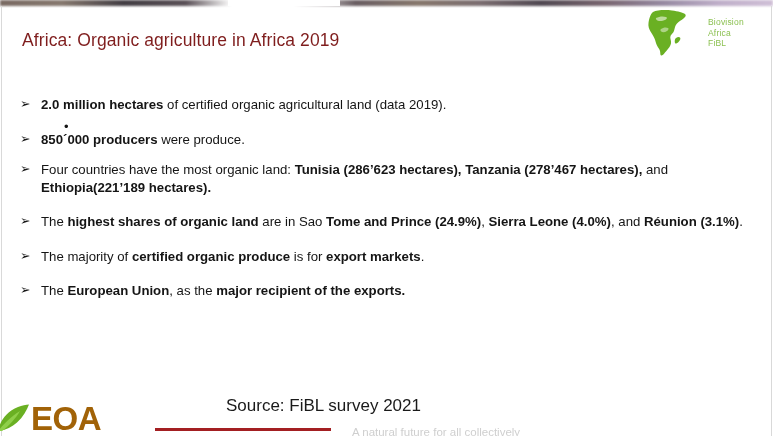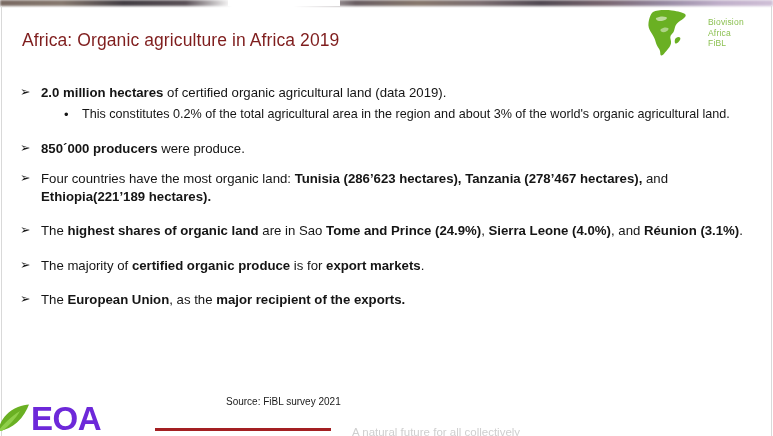--- a/index.html
+++ b/index.html
@@ -99,21 +99,21 @@
     margin-bottom: 13px;
   }
   .bullet > .marker {
     position: absolute;
     left: 0;
     top: -1px;
     font-size: 12.5px;
     color: #151515;
     line-height: 18px;
   }
-  .bullet-text { display: block; }
+  .bullet-text { display: block; margin-top: 12px; }
   .sub-list {
     margin-top: 4px;
     padding-left: 23px;
   }
   .sub-bullet {
     position: relative;
     padding-left: 18px;
     font-size: 12.6px;
     line-height: 17px;
   }
@@ -127,39 +127,39 @@
   b, .b { font-weight: bold; }
 
   
   .bullet.gap-lg { margin-bottom: 17px; }
 
   
   .source {
     position: absolute;
     left: 226px;
     top: 396px;
-    font-size: 10px;
+    font-size: 17px;
     color: #1a1a1a;
   }
 
   
   .eoa-logo {
     position: absolute;
     left: 2px;
     top: 400px;
     width: 120px;
     height: 36px;
     display: flex;
     align-items: center;
   }
   .eoa-leaf { width: 34px; height: 34px; flex: none; margin-left: -6px; }
   .eoa-word {
     font-size: 33px;
     font-weight: bold;
-    color: #6d28d9;
+    color: #a16207;
     letter-spacing: -0.5px;
     line-height: 33px;
     margin-left: 1px;
   }
   .red-rule {
     position: absolute;
     left: 155px;
     top: 428px;
     width: 176px;
     height: 3px;
@@ -206,21 +206,21 @@
       <div>Africa</div>
       <div>FiBL</div>
     </div>
   </div>
 
   <div class="body" id="bullet-container">
       <div class="bullet gap-lg">
         <span class="marker">➢</span>
         <span class="bullet-text"><b>2.0 million hectares</b><span> of certified organic agricultural land (data 2019).</span></span>
         <div class="sub-list">
-          <div class="sub-bullet"><span class="dot">•</span><span>This constitutes 0.2% of the total agricultural area in the region and about 3% of the world's organic agricultural land.</span></div>
+          <div class="sub-bullet"><span class="dot">•</span></div>
         </div>
       </div>
       <div class="bullet ">
         <span class="marker">➢</span>
         <span class="bullet-text"><b>850´000 producers</b><span> were produce.</span></span>
       </div>
       <div class="bullet gap-lg">
         <span class="marker">➢</span>
         <span class="bullet-text"><span>Four countries have the most organic land: </span><b>Tunisia (286’623 hectares), Tanzania (278’467 hectares),</b><span> and </span><b>Ethiopia(221’189 hectares).</b></span>
       </div>

